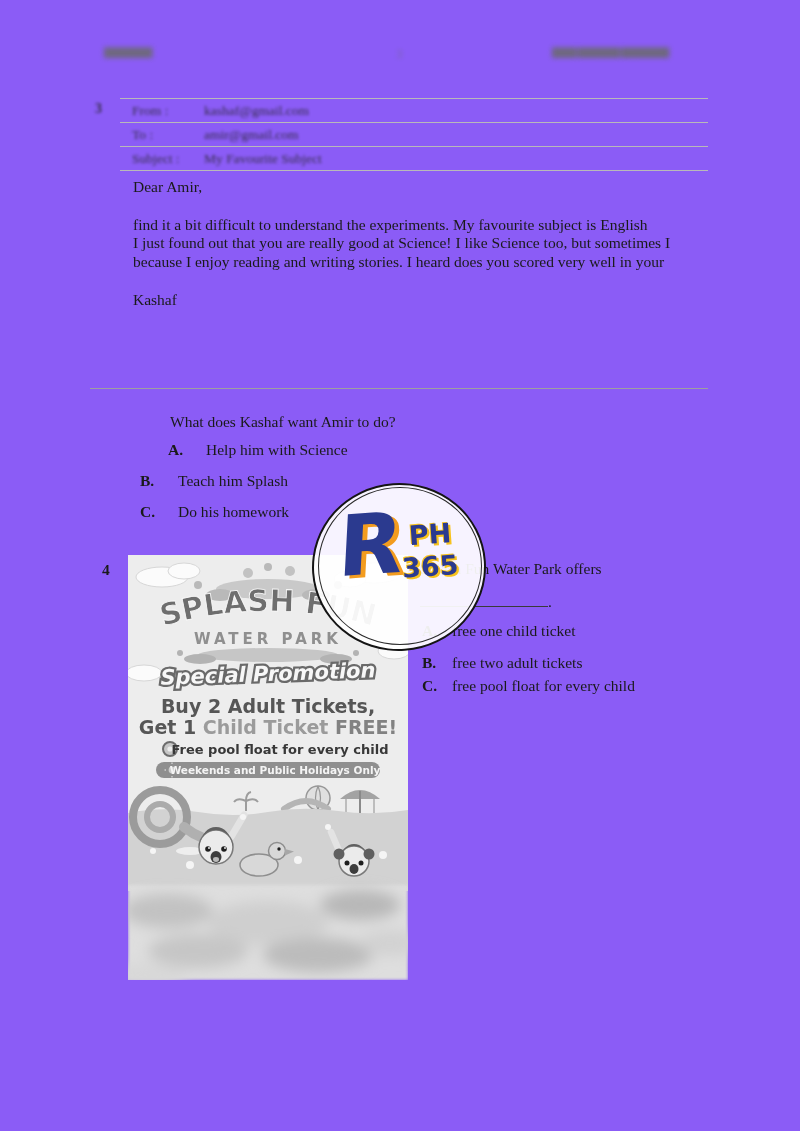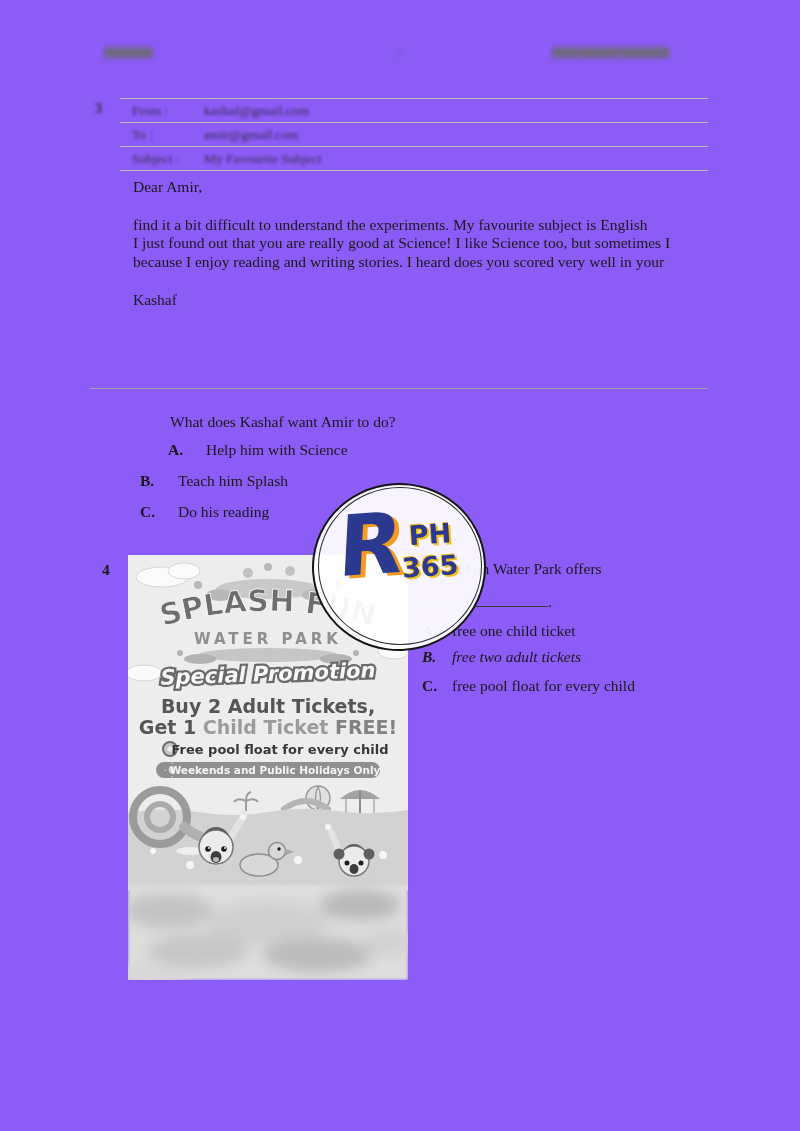--- a/index.html
+++ b/index.html
@@ -34,21 +34,21 @@
   .q3-b{left:140px;top:472px;}
   .q3-c{left:140px;top:503px;}
   
   .q4-num{position:absolute;left:102px;top:561px;font-size:15.5px;font-weight:bold;}
   .poster{position:absolute;left:128px;top:555px;}
   .q4-col{position:absolute;left:420px;top:560px;width:300px;font-size:15.5px;}
   .q4-stem{position:absolute;left:0;top:0;white-space:nowrap;}
   .q4-blankline{position:absolute;left:0;top:33px;white-space:nowrap;}
   .blank-rule{display:inline-block;width:128px;height:13px;border-bottom:1.2px solid #3a3a3a;}
   .q4-a{left:2px;top:62px;}
-  .q4-b{left:2px;top:88px;font-style:italic;}
+  .q4-b{left:2px;top:94px;}
   .q4-c{left:2px;top:117px;}
   .q4-col .opt{position:absolute;}
   .q4-col .opt .letter{width:30px;}
   
   .watermark{position:absolute;left:312px;top:483px;width:170px;height:164px;border-radius:50%;
     border:2.5px solid #141414;background:rgba(255,255,255,.93);transform:rotate(-4deg);z-index:6;}
   .wm-ring2{position:absolute;inset:3px;border-radius:50%;border:1.5px solid #2a2a2a;
     transform:rotate(4deg) translate(1px,-1px);}
   .wm-r{position:absolute;left:26px;top:16px;font-family:"DejaVu Sans",sans-serif;font-weight:bold;
     font-size:84px;line-height:1;color:#2b3a8f;text-shadow:5px 3px 0 #f39c1f;transform:skewX(-7deg);}
@@ -97,21 +97,21 @@
   <div class="divider"></div>
 
   <div class="q3-stem">What does Kashaf want Amir to do?</div>
   <div class="opt q3-a">
     <span class="letter">A.</span><span>Help him with Science</span>
   </div>
   <div class="opt q3-b">
     <span class="letter">B.</span><span>Teach him Splash</span>
   </div>
   <div class="opt q3-c">
-    <span class="letter">C.</span><span>Do his reading</span>
+    <span class="letter">C.</span><span>Do his homework</span>
   </div>
 
   <div class="q4-num">4</div>
 
   <svg class="poster" width="280" height="425" viewBox="0 0 280 425" xmlns="http://www.w3.org/2000/svg">
     <defs>
       <path id="titleArc" d="M 32,72 Q 140,40 248,72"></path>
       <filter id="posterBlur" x="-30%" y="-30%" width="160%" height="160%">
           <feGaussianBlur stdDeviation="7"></feGaussianBlur>
         </filter>

